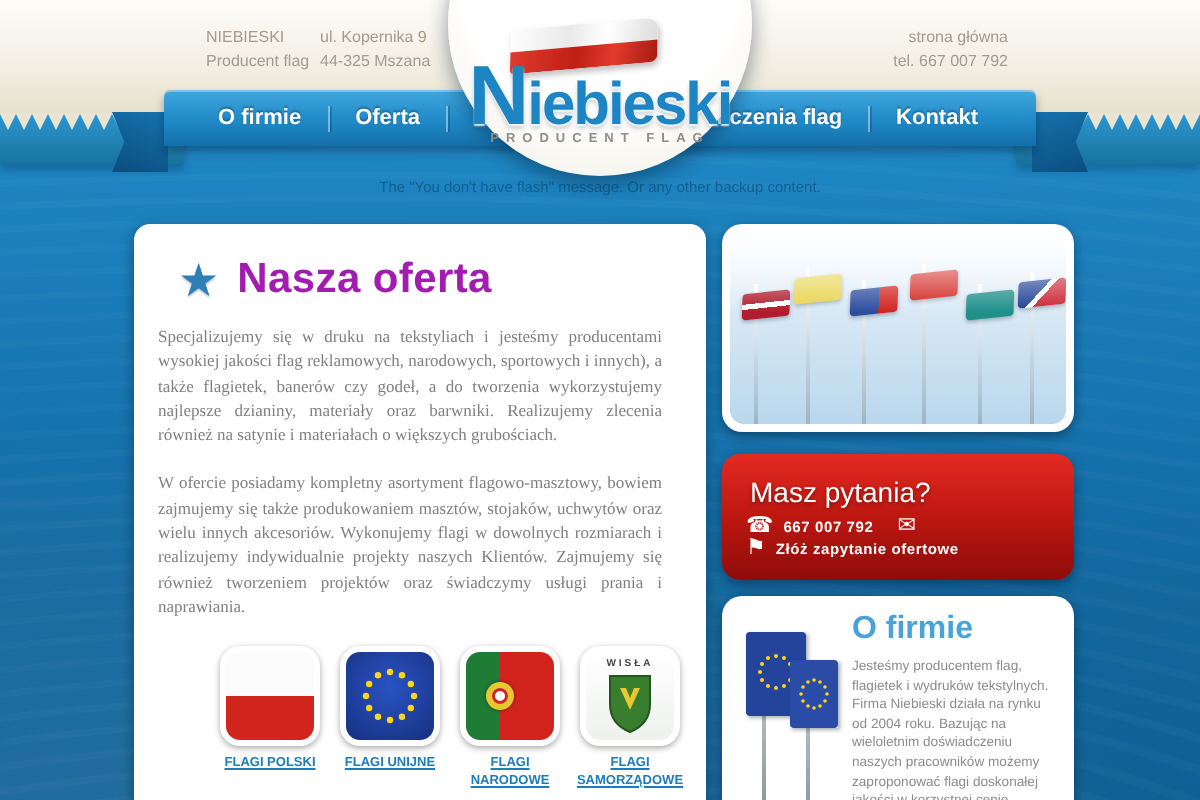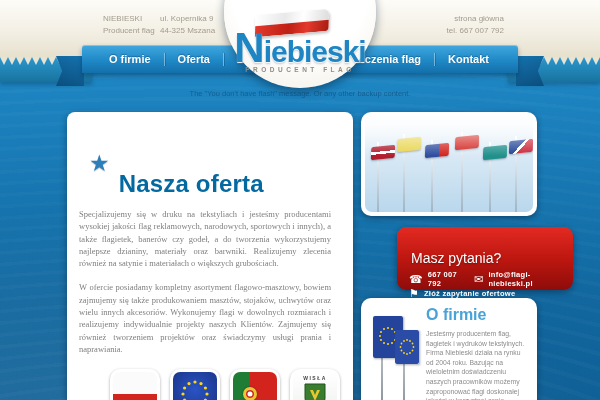--- a/index.html
+++ b/index.html
@@ -60,21 +60,21 @@
     font-size:6.5px;font-weight:bold;letter-spacing:3.5px;color:#8f8d84;}
   
   .note{position:absolute;top:89px;left:0;width:100%;text-align:center;z-index:1;
     font-size:7.5px;color:#135f90;}
   
   .mainbox{position:absolute;left:67px;top:112px;width:286px;height:310px;z-index:2;
     background:#fff;border-radius:8px;box-shadow:0 2px 7px rgba(0,15,35,.4);
     padding:0;box-sizing:border-box;}
   .offer-head{display:flex;align-items:center;gap:9px;margin:16px 0 10px 22px;}
   .star{font-size:23px;line-height:22px;color:#2e7fb8;text-shadow:0 1px 1px rgba(0,40,80,.25);}
-  .offer-title{font-size:24px;font-weight:bold;color:#0369a1;letter-spacing:.2px;margin-top:42px;}
+  .offer-title{font-size:21px;font-weight:bold;color:#a21caf;letter-spacing:.2px;}
   .mainbox p{margin:0 22px 12px 12px;font-size:8.5px;line-height:12.3px;color:#7f7f7f;text-align:justify;font-family:Liberation Serif, serif;}
   .tiles{display:flex;gap:10px;margin:14px 0 0 43px;}
   .cat{width:50px;display:flex;flex-direction:column;align-items:center;}
   .tile{width:50px;height:50px;background:#fff;border-radius:10px;position:relative;overflow:hidden;
     box-shadow:0 1px 3px rgba(0,0,0,.35);cursor:pointer;}
   .art{position:absolute;left:3px;top:3px;right:3px;bottom:3px;border-radius:7px;overflow:hidden;}
   .cat-label{margin-top:5px;min-height:19px;width:58px;text-align:center;
     font-size:6.5px;font-weight:bold;line-height:8.5px;color:#1e7cba;text-decoration:underline;cursor:pointer;}
   
   .art.poland{background:linear-gradient(180deg,#fbfbfb 0 50%,#e8e8e8 49% 50%,#d2251e 50% 100%);}
@@ -99,21 +99,21 @@
     box-shadow:0 1px 2px rgba(0,20,40,.3);}
   .shop-line1{position:absolute;left:10px;top:5px;font-size:15px;font-weight:bold;color:#1a6fb5;z-index:3;}
   .shop-line2{position:absolute;left:10px;top:22px;font-size:12px;font-weight:bold;color:#d3231e;z-index:3;}
   .shop-btn{position:absolute;left:50%;transform:translateX(-50%);top:62px;width:118px;height:23px;z-index:4;
     background:linear-gradient(180deg,#44a8e0 0%,#1f84c2 50%,#13679f 100%);
     border:1px solid #0d5a8c;border-radius:6px;color:#fff;font-weight:bold;font-size:9.5px;letter-spacing:.3px;
     display:flex;align-items:center;justify-content:center;cursor:pointer;
     box-shadow:0 2px 3px rgba(0,0,0,.35), inset 0 1px 0 rgba(255,255,255,.45);text-shadow:0 -1px 1px rgba(0,30,60,.4);margin-top:44px;}
   .redbox{position:absolute;left:361px;top:227px;width:176px;height:63px;z-index:2;box-sizing:border-box;
     background:linear-gradient(180deg,#e32a22 0%,#bd1710 50%,#8e0c0a 100%);
-    border-radius:9px;box-shadow:0 2px 6px rgba(0,15,35,.45);padding:22px 12px;margin-left:36px;}
+    border-radius:9px;box-shadow:0 2px 6px rgba(0,15,35,.45);padding:10px 12px;}
   .redbox-title{font-size:14px;color:#fff;font-weight:normal;margin:1px 0 4px 2px;text-shadow:0 1px 2px rgba(0,0,0,.35);}
   .contact-row{display:flex;align-items:center;gap:5px;color:#fff;}
   .c-icon{font-size:11px;line-height:11px;color:#fff;}
   .c-text{font-size:7.5px;font-weight:bold;letter-spacing:.3px;}
   .c-text.link{cursor:pointer;}
   .c-gap{width:12px;}
   
   .aboutbox{position:absolute;left:361px;top:298px;width:176px;height:116px;z-index:2;box-sizing:border-box;
     background:#fff;border-radius:10px;box-shadow:0 2px 6px rgba(0,15,35,.45);padding:8px 8px 8px 6px;display:flex;}
   .about-img{position:relative;width:52px;flex:none;}
@@ -263,21 +263,20 @@
 <div class="redbox">
   <div class="redbox-title">Masz pytania?</div>
   <div style="display:flex;align-items:center">
     <div class="contact-row">
       <span class="c-icon">☎</span>
       <span class="c-text">667 007 792</span>
     </div>
     <div class="c-gap"></div>
     <div class="contact-row">
       <span class="c-icon">✉</span>
-      <span class="c-text link">info@flagi-niebieski.pl</span>
     </div>
   </div>
   <div class="contact-row">
     <span class="c-icon">⚑</span>
     <span class="c-text link">Złóż zapytanie ofertowe</span>
   </div>
 </div>
 
 <div class="aboutbox">
   <div class="about-img">

